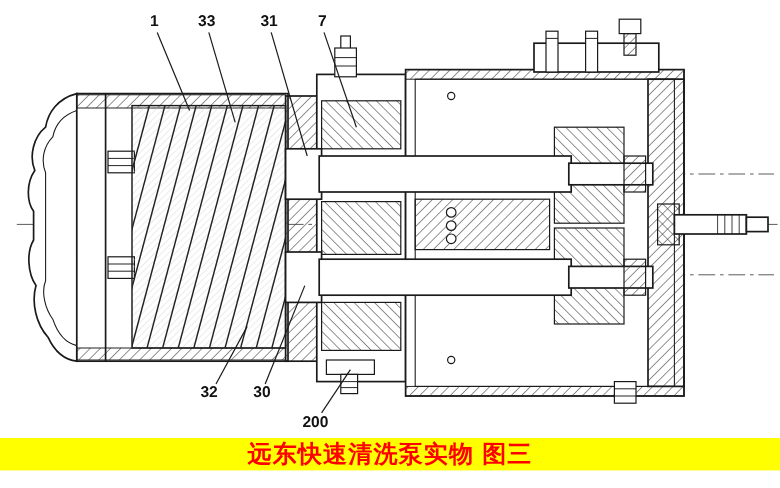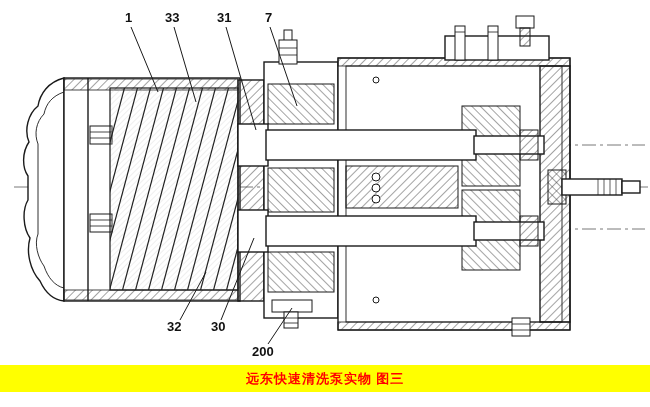--- a/index.html
+++ b/index.html
@@ -12,25 +12,24 @@
   }
   .stage svg{position:absolute;left:0;top:0;}
   .banner{
     position:absolute;left:0;top:365px;
     width:650px;height:27px;
     background:#ffff00;
     display:flex;align-items:center;justify-content:center;
   }
   .banner span{
     color:#ff0000;
-    font-size:13px;
+    font-size:20px;
     font-weight:bold;
     letter-spacing:1px;
     line-height:1;
-    font-family:Liberation Serif, serif;
   }
   text.part-label{
     font-family:"Liberation Sans", sans-serif;
     font-size:13px;
     font-weight:700;
     fill:#111111;
   }
 </style>
 </head>
 <body>

